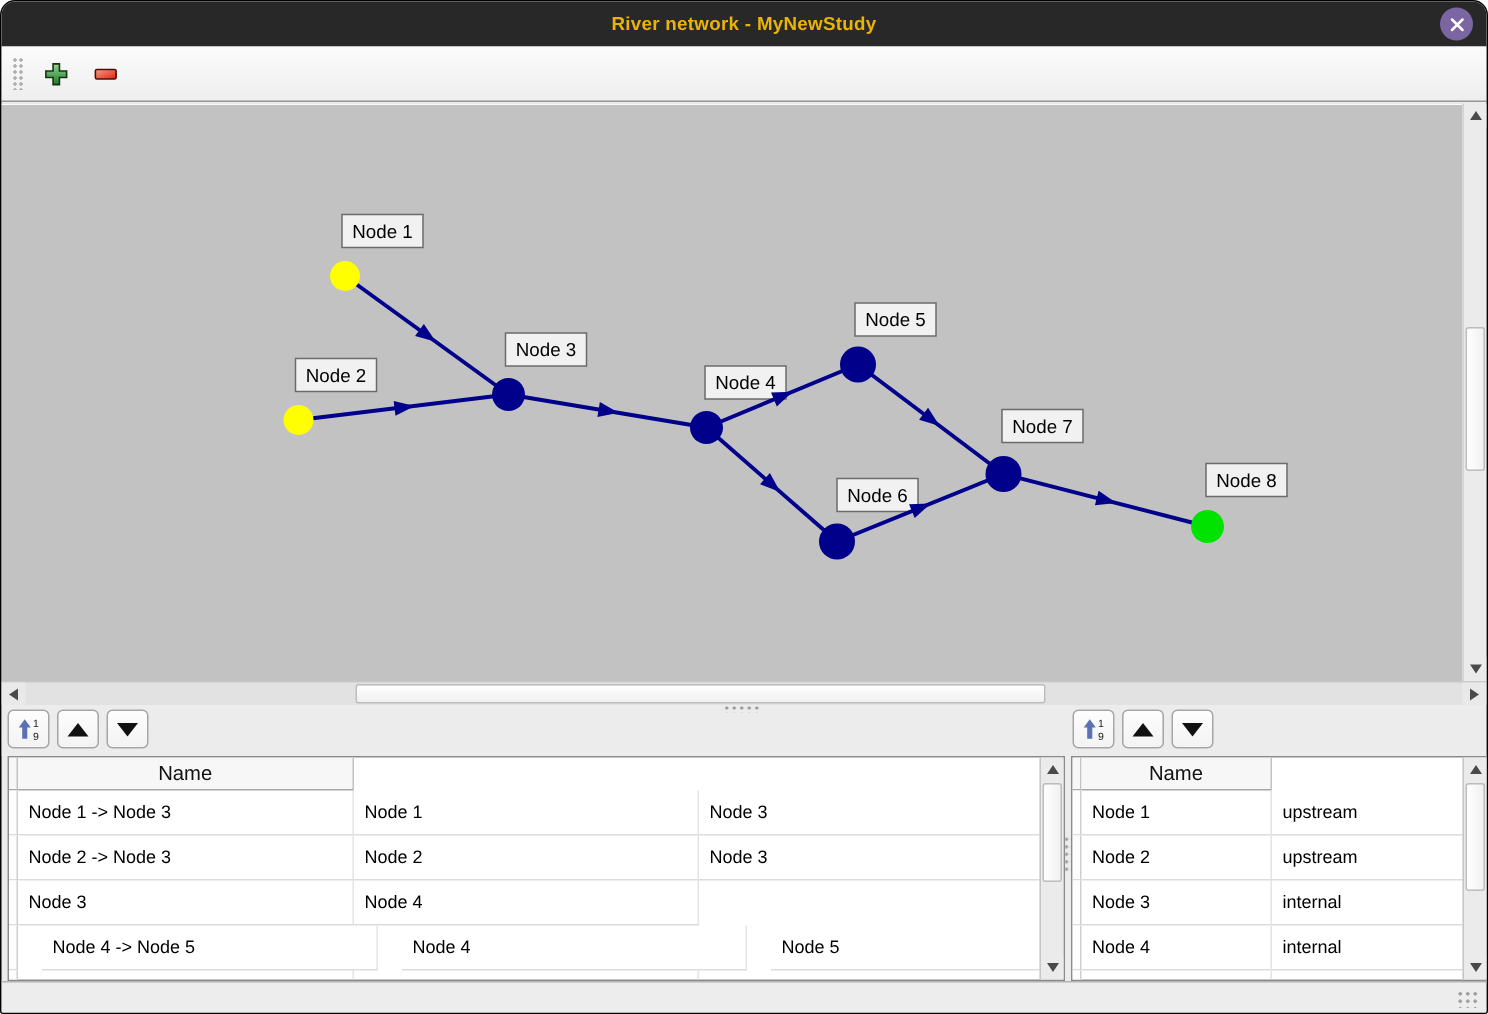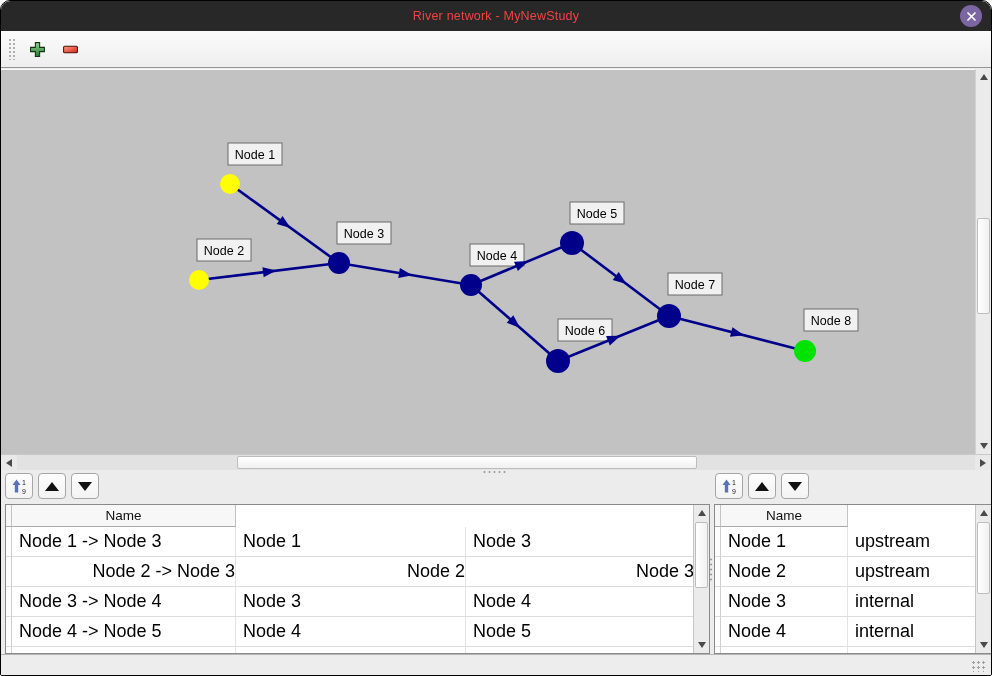--- a/index.html
+++ b/index.html
@@ -4,21 +4,21 @@
 <style>
   * { margin:0; padding:0; box-sizing:border-box; }
   body { font-family:"Liberation Sans", sans-serif; background:#ffffff; }
   .window{ position:relative; width:992px; height:676px; border:1px solid #000;
            border-radius:10px 10px 2px 2px; overflow:hidden; background:#ececec; }
 
   
   .titlebar{ position:absolute; left:0; top:0; width:100%; height:30px;
              background:#282828; border-radius:9px 9px 0 0; }
   .title{ display:block; width:100%; text-align:center; line-height:30px;
-          color:#ef4444; font-size:12.5px; font-weight:400; letter-spacing:.2px; }
+          color:#eab308; font-size:12.5px; font-weight:700; letter-spacing:.2px; }
   .closebtn{ position:absolute; right:9px; top:4px; width:22px; height:22px;
              border-radius:50%; background:#7b65a3; border:none; cursor:pointer;
              display:flex; align-items:center; justify-content:center; }
 
   
   .toolbar{ position:absolute; left:0; top:30px; width:100%; height:37px;
             background:linear-gradient(#fbfbfb,#eeeeee); border-bottom:1px solid #969696;
             display:flex; align-items:center; padding-left:7px; }
   .drag-handle{ width:8px; height:22px; margin-right:9px;
      background-image:radial-gradient(circle,#b0b0b0 1px,transparent 1.3px);
@@ -68,21 +68,21 @@
   
   .dtable{ position:absolute; top:503px; height:150px; background:#fff;
            border:1px solid #8a8a8a; overflow:hidden; }
   .t-left{ left:4px; width:705px; } .t-right{ left:713px; width:278px; }
   .tgrid{ position:absolute; left:0; top:0; bottom:0; overflow:hidden; }
   .trow{ display:grid; }
   .hcell{ height:22px; background:#f7f7f7; border-bottom:1px solid #a9a9a9;
           border-right:1px solid #c2c2c2; text-align:center; line-height:21px;
           font-size:13.5px; color:#111; }
   .ccell{ height:30px; line-height:29px; border-bottom:1px solid #dcdcdc;
-          border-right:1px solid #e4e4e4; padding-left:7px; font-size:18px; color:#000;
+          border-right:1px solid #e4e4e4; padding-left:7px; font-size:12px; color:#000;
           white-space:nowrap; overflow:hidden; }
   .vhead{ background:#fdfdfd; border-right:1px solid #cfcfcf; padding-left:0; }
   .tvscroll{ position:absolute; right:0; top:0; bottom:0; width:16px;
              background:#ebebeb; border-left:1px solid #c6c6c6; }
 
   .dots-v{ position:absolute; left:708px; top:556px; width:5px; height:24px;
      background-image:radial-gradient(circle,#9a9a9a .9px,transparent 1.2px); background-size:4px 5px; }
 
   
   .statusbar{ position:absolute; left:0; top:653px; width:100%; height:22px;
@@ -239,33 +239,32 @@
         <div class="trow" style="grid-template-columns: 6px 224px 230px 229px;">
           <div class="hcell"></div>
           <div class="hcell">Name</div>
         </div>
         <div class="trow" style="grid-template-columns: 6px 224px 230px 229px;">
           <div class="ccell vhead"></div>
           <div class="ccell">Node 1 -&gt; Node 3</div>
           <div class="ccell">Node 1</div>
           <div class="ccell">Node 3</div>
         </div>
-        <div class="trow" style="grid-template-columns: 6px 224px 230px 229px; text-align: right;">
+        <div class="trow" style="grid-template-columns: 6px 224px 230px 229px;">
           <div class="ccell vhead"></div>
           <div class="ccell">Node 2 -&gt; Node 3</div>
           <div class="ccell">Node 2</div>
           <div class="ccell">Node 3</div>
         </div>
         <div class="trow" style="grid-template-columns: 6px 224px 230px 229px;">
           <div class="ccell vhead"></div>
-          <div class="ccell">Node 3 -&gt; Node 4</div>
           <div class="ccell">Node 3</div>
           <div class="ccell">Node 4</div>
         </div>
-        <div class="trow" style="grid-template-columns: 6px 224px 230px 229px;">
+        <div class="trow" style="grid-template-columns: 6px 224px 230px 229px; gap: 16px;">
           <div class="ccell vhead"></div>
           <div class="ccell">Node 4 -&gt; Node 5</div>
           <div class="ccell">Node 4</div>
           <div class="ccell">Node 5</div>
         </div>
         <div class="trow" style="grid-template-columns: 6px 224px 230px 229px;">
           <div class="ccell vhead"></div>
           <div class="ccell"></div>
           <div class="ccell"></div>
           <div class="ccell"></div>

